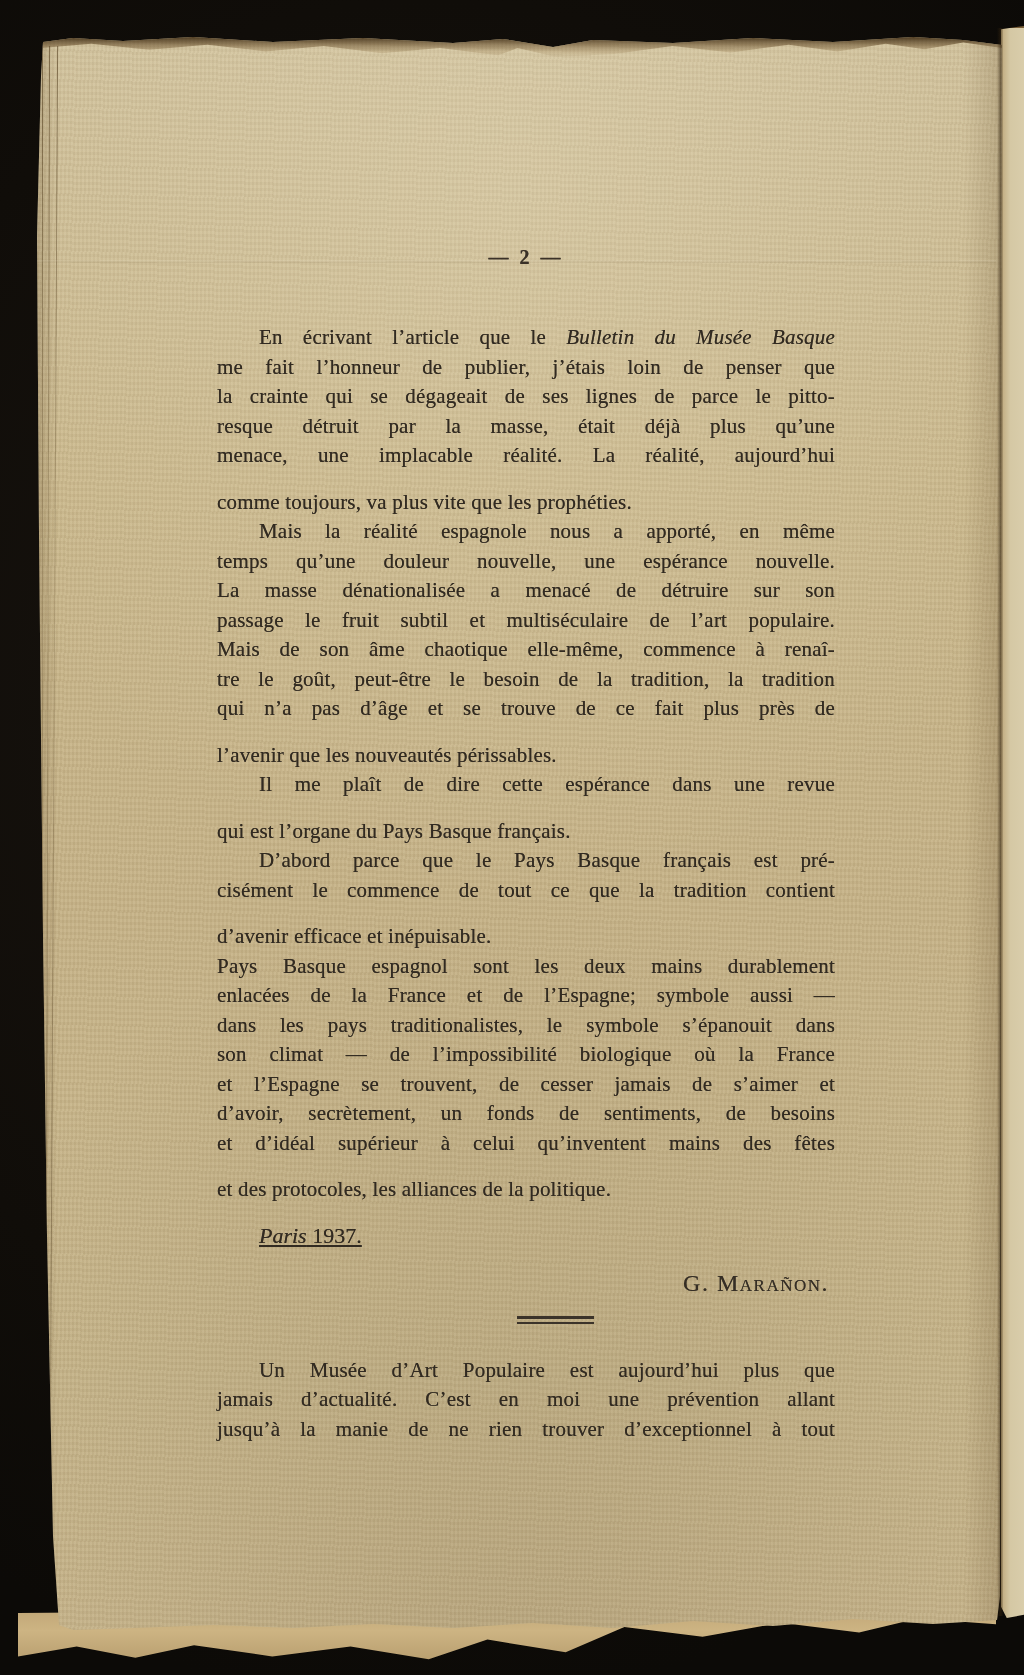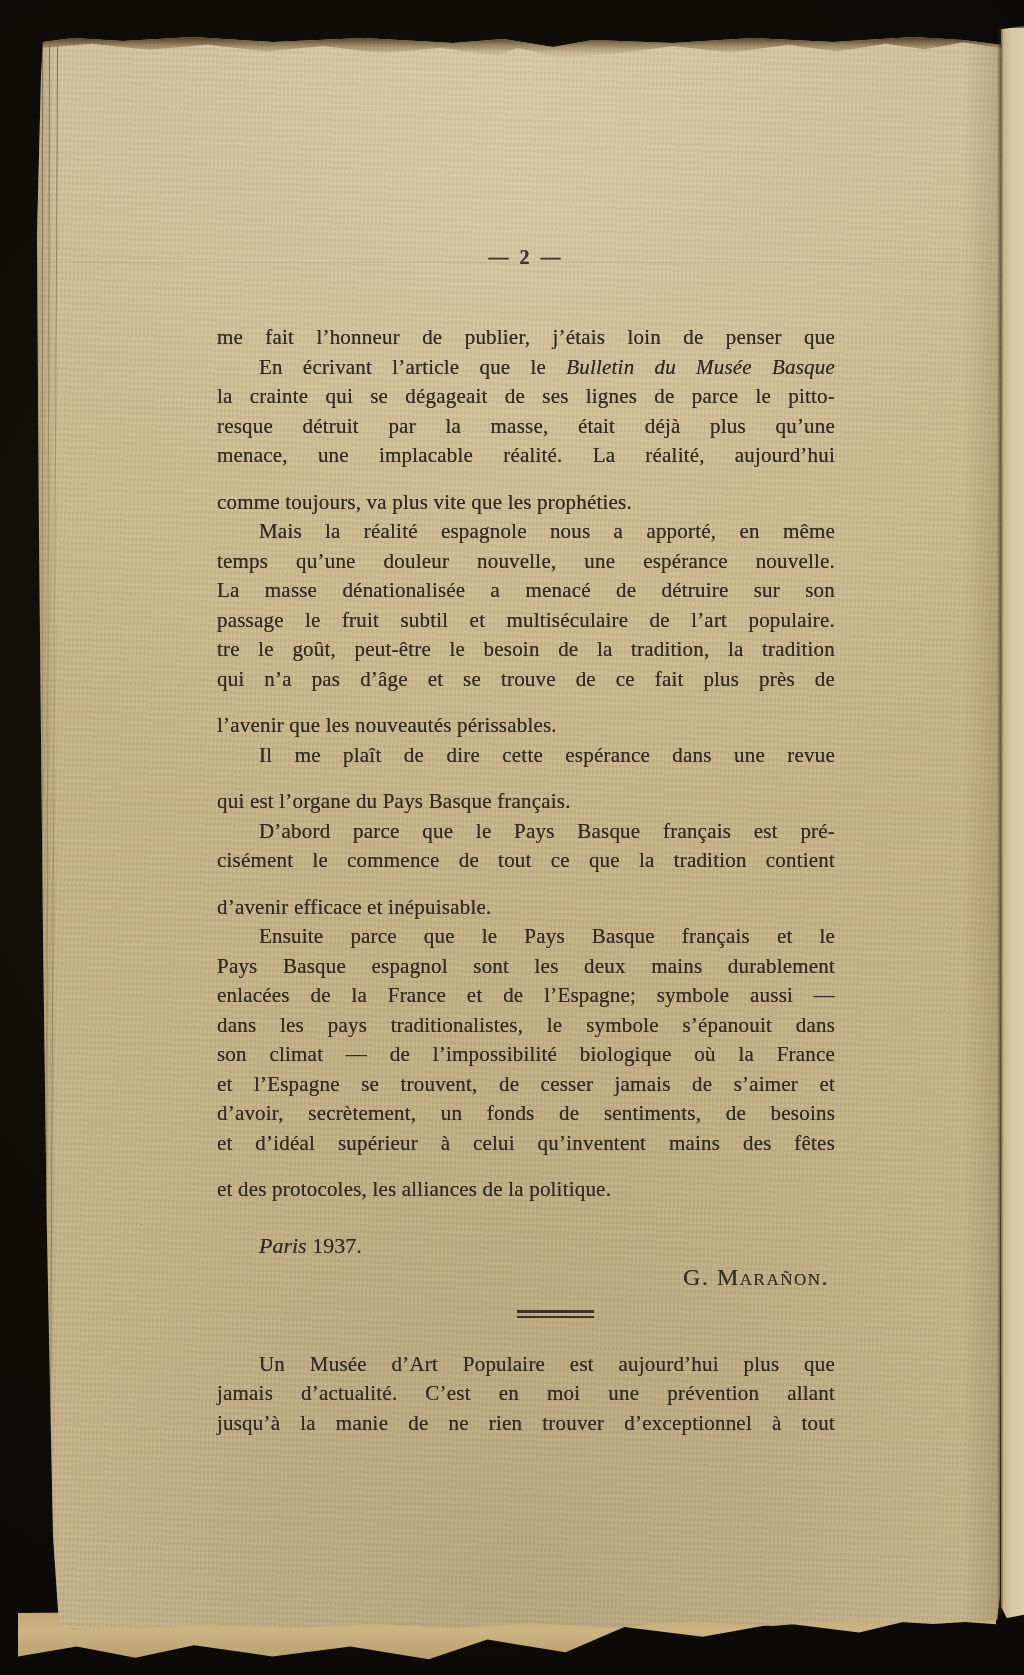--- a/index.html
+++ b/index.html
@@ -51,22 +51,22 @@
     font-family:"Liberation Serif","DejaVu Serif",serif;
     color:#312a21;text-shadow:0 0 .6px rgba(49,42,33,.72);}
   .page-number{margin-top:208px;line-height:26px;font-size:20px;font-weight:bold;
     letter-spacing:3px;text-align:center;color:#3a3128;}
   .paragraphs-top{margin-top:53px;}
   .text-line{font-size:21px;line-height:29.5px;letter-spacing:.2px;
     text-align:justify;text-align-last:justify;}
   .text-line.last-line{text-align-last:left;margin-top:17px;}
   .text-line.first-line{text-indent:42px;}
   .italic{font-style:italic;}
-  .dateline{margin-top:26px;padding-left:42px;font-size:22px;line-height:30px;}
-  .signature-row{margin-top:0;line-height:32px;text-align:right;padding-right:6px;}
+  .dateline{margin-top:16px;padding-left:42px;font-size:22px;line-height:30px;text-decoration:underline;}
+  .signature-row{margin-top:16px;line-height:32px;text-align:right;padding-right:6px;}
   .signature{font-variant:small-caps;font-size:24px;letter-spacing:1.5px;color:#352e25;}
   .divider{margin-top:14px;margin-left:300px;width:77px;height:3px;
     border-top:3px solid #3b332a;border-bottom:2px solid #3b332a;}
   .paragraphs-bottom{margin-top:32px;}
 </style>
 </head>
 <body>
 
 <div class="scene">
   <div class="under-deckle"></div>
@@ -77,47 +77,47 @@
     <div class="top-edge"></div>
     <div class="fold-line f1"></div>
     <div class="fold-line f2"></div>
     <div class="fold-line f3"></div>
     <div class="crease-h"></div>
 
     <div class="text-column">
       <div class="page-number">— 2 —</div>
       <div class="paragraphs-top" id="paragraphs-top">
           <div>
+            <div class="text-line first-line"><span>En écrivant l’article que le </span><span class="italic">Bulletin du Musée Basque</span></div>
             <div class="text-line"><span>me fait l’honneur de publier, j’étais loin de penser que</span></div>
-            <div class="text-line first-line"><span>En écrivant l’article que le </span><span class="italic">Bulletin du Musée Basque</span></div>
             <div class="text-line"><span>la crainte qui se dégageait de ses lignes de parce le pitto-</span></div>
             <div class="text-line"><span>resque détruit par la masse, était déjà plus qu’une</span></div>
             <div class="text-line"><span>menace, une implacable réalité. La réalité, aujourd’hui</span></div>
             <div class="text-line last-line"><span>comme toujours, va plus vite que les prophéties.</span></div>
           </div>
           <div>
             <div class="text-line first-line"><span>Mais la réalité espagnole nous a apporté, en même</span></div>
             <div class="text-line"><span>temps qu’une douleur nouvelle, une espérance nouvelle.</span></div>
             <div class="text-line"><span>La masse dénationalisée a menacé de détruire sur son</span></div>
             <div class="text-line"><span>passage le fruit subtil et multiséculaire de l’art populaire.</span></div>
+            <div class="text-line"><span>Mais de son âme chaotique elle-même, commence à renaî-</span></div>
             <div class="text-line"><span>tre le goût, peut-être le besoin de la tradition, la tradition</span></div>
             <div class="text-line"><span>qui n’a pas d’âge et se trouve de ce fait plus près de</span></div>
             <div class="text-line last-line"><span>l’avenir que les nouveautés périssables.</span></div>
           </div>
           <div>
             <div class="text-line first-line"><span>Il me plaît de dire cette espérance dans une revue</span></div>
             <div class="text-line last-line"><span>qui est l’organe du Pays Basque français.</span></div>
           </div>
           <div>
             <div class="text-line first-line"><span>D’abord parce que le Pays Basque français est pré-</span></div>
             <div class="text-line"><span>cisément le commence de tout ce que la tradition contient</span></div>
             <div class="text-line last-line"><span>d’avenir efficace et inépuisable.</span></div>
           </div>
           <div>
-            <div class="text-line first-line"><span>Ensuite parce que le Pays Basque français et le</span></div>
             <div class="text-line"><span>Pays Basque espagnol sont les deux mains durablement</span></div>
             <div class="text-line"><span>enlacées de la France et de l’Espagne; symbole aussi —</span></div>
             <div class="text-line"><span>dans les pays traditionalistes, le symbole s’épanouit dans</span></div>
             <div class="text-line"><span>son climat — de l’impossibilité biologique où la France</span></div>
             <div class="text-line"><span>et l’Espagne se trouvent, de cesser jamais de s’aimer et</span></div>
             <div class="text-line"><span>d’avoir, secrètement, un fonds de sentiments, de besoins</span></div>
             <div class="text-line"><span>et d’idéal supérieur à celui qu’inventent mains des fêtes</span></div>
             <div class="text-line last-line"><span>et des protocoles, les alliances de la politique.</span></div>
           </div>
         </div>

